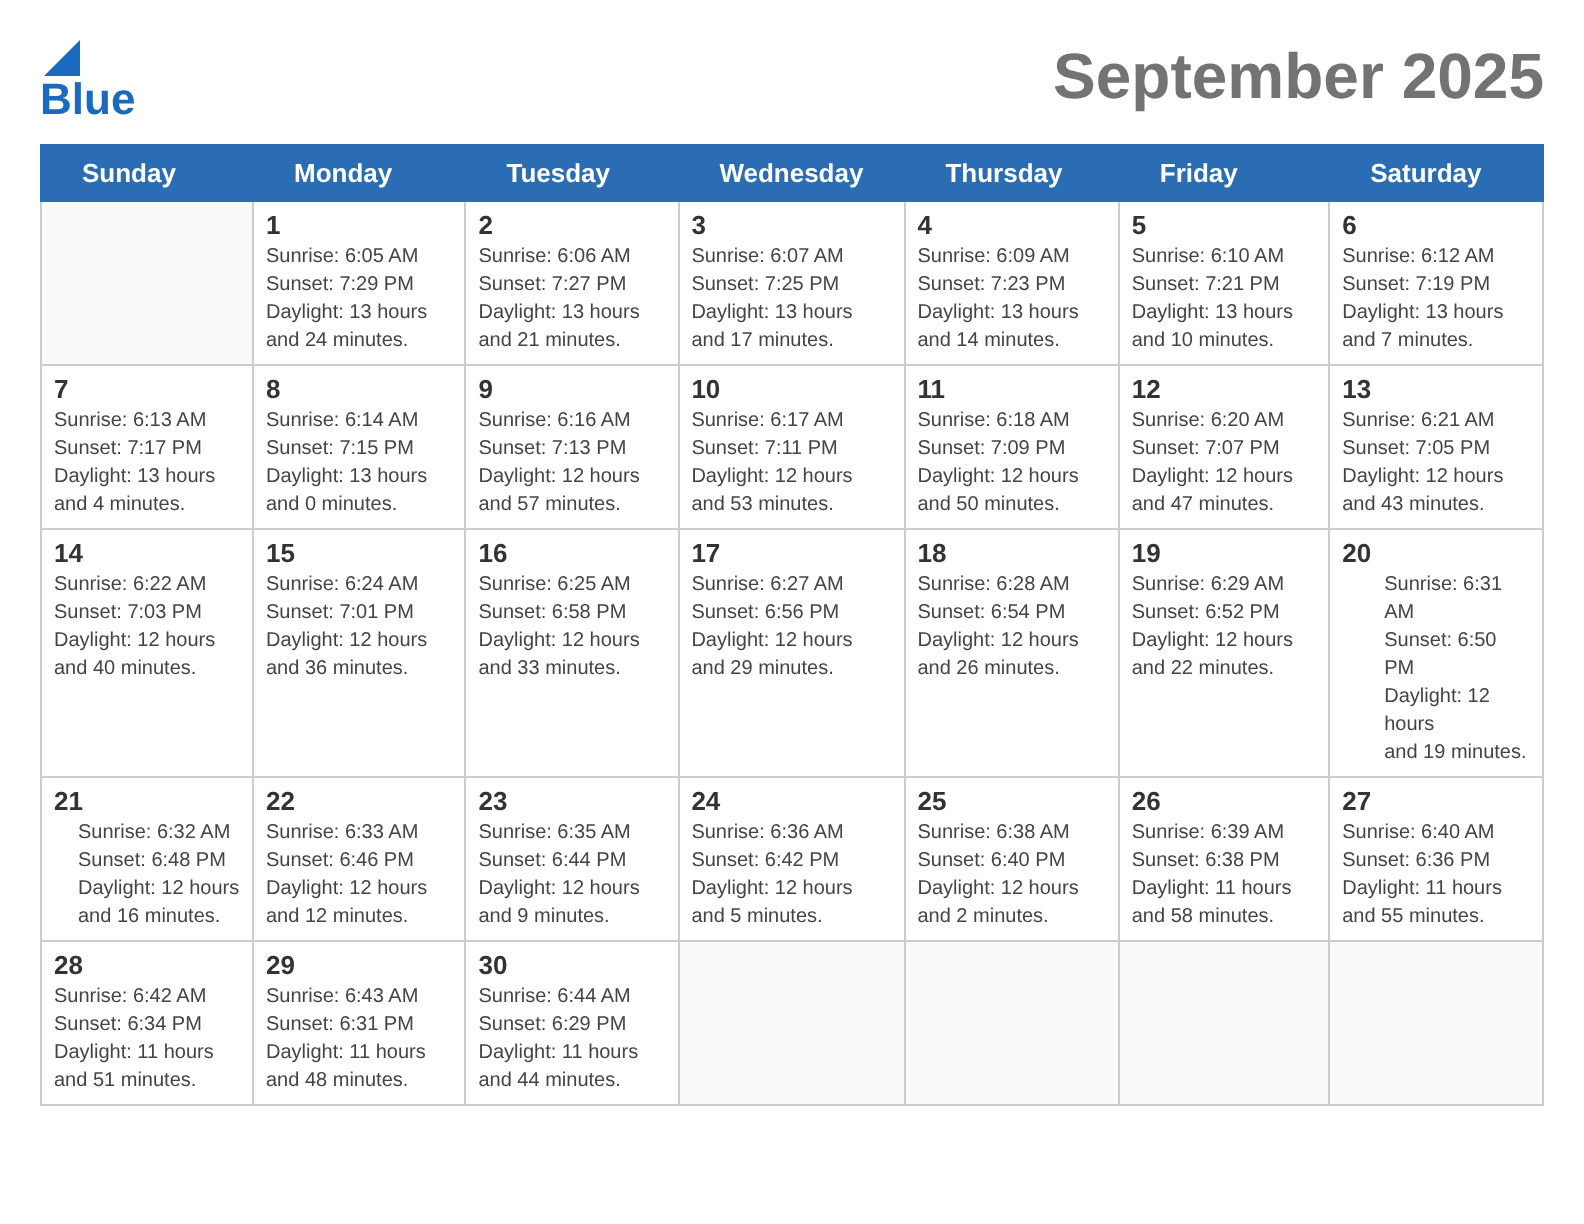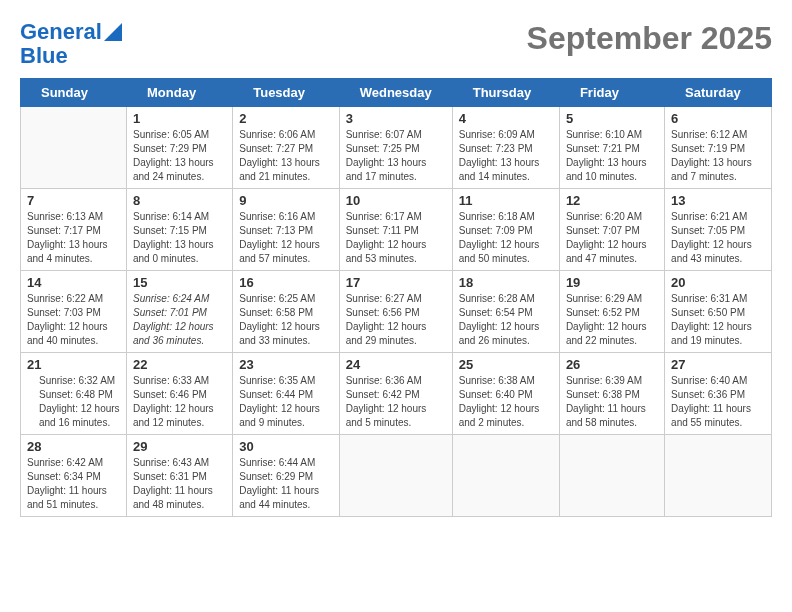--- a/index.html
+++ b/index.html
@@ -78,23 +78,20 @@
       background: #f9f9f9;
     }
   </style>
 </head>
 <body>
 
 <div class="header">
   <div class="logo">
     <div style="display:flex; flex-direction:column; align-items:flex-start;">
       <div style="display:flex; align-items:center;">
-        <span class="logo-text">
-          <span>General</span>
-        </span>
         <svg width="18" height="22" viewBox="0 0 18 22" style="margin-left:2px; margin-top:-4px;">
           <polygon points="0,22 18,22 18,4" fill="#1a6abf"></polygon>
         </svg>
       </div>
       <span class="logo-text" style="color:#1a6abf; font-size:22px; font-weight:bold;">Blue</span>
     </div>
   </div>
   <div class="title-block">
     <div class="month-title">September 2025</div>
   </div>
@@ -212,21 +209,21 @@
       <tr>
         <td>
           <span class="day-number">14</span>
           <div class="day-info" style="white-space: pre-line;">Sunrise: 6:22 AM
 Sunset: 7:03 PM
 Daylight: 12 hours
 and 40 minutes.</div>
         </td>
         <td>
           <span class="day-number">15</span>
-          <div class="day-info" style="white-space: pre-line; font-style: italic;">Sunrise: 6:24 AM
+          <div class="day-info" style="white-space: pre-line;">Sunrise: 6:24 AM
 Sunset: 7:01 PM
 Daylight: 12 hours
 and 36 minutes.</div>
         </td>
         <td>
           <span class="day-number">16</span>
           <div class="day-info" style="white-space: pre-line;">Sunrise: 6:25 AM
 Sunset: 6:58 PM
 Daylight: 12 hours
 and 33 minutes.</div>
@@ -247,21 +244,21 @@
         </td>
         <td>
           <span class="day-number">19</span>
           <div class="day-info" style="white-space: pre-line;">Sunrise: 6:29 AM
 Sunset: 6:52 PM
 Daylight: 12 hours
 and 22 minutes.</div>
         </td>
         <td>
           <span class="day-number">20</span>
-          <div class="day-info" style="white-space: pre-line;">Sunrise: 6:31 AM
+          <div class="day-info" style="white-space: pre-line; margin-left: 21px;">Sunrise: 6:31 AM
 Sunset: 6:50 PM
 Daylight: 12 hours
 and 19 minutes.</div>
         </td>
       </tr>
       <tr>
         <td>
           <span class="day-number">21</span>
           <div class="day-info" style="white-space: pre-line; margin-left: 12px;">Sunrise: 6:32 AM
 Sunset: 6:48 PM

